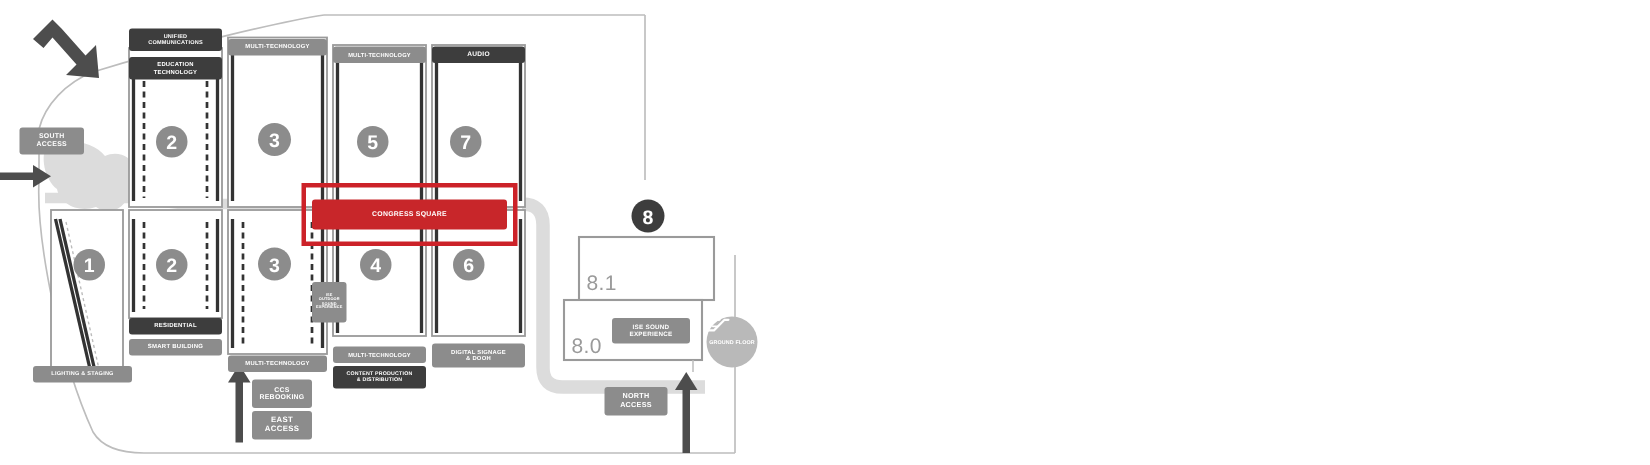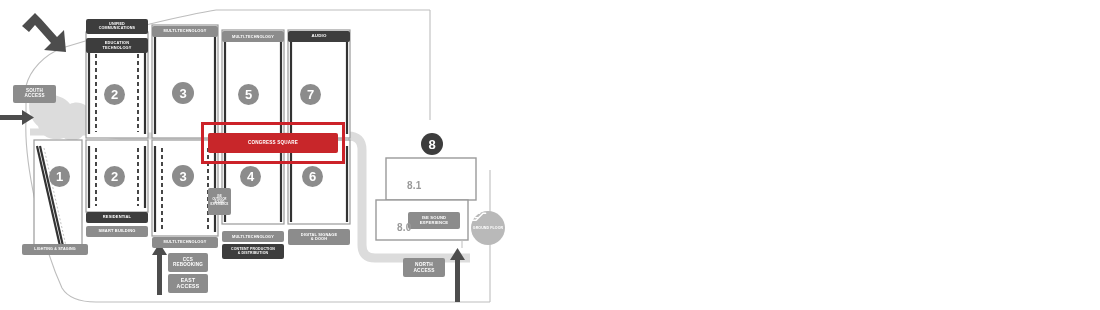--- a/index.html
+++ b/index.html
@@ -17,22 +17,22 @@
   .chip.dark{background:#3d3d3d;}
   .chip.red{background:#c8262a;}
 
   
   .hallnum{position:absolute;border-radius:50%;background:#8c8c8c;color:#fff;
            display:flex;align-items:center;justify-content:center;
            font-weight:700;font-size:13px;box-sizing:border-box;}
   .hallnum.dk{background:#3d3d3d;}
 
   
-  .plainnum{position:absolute;color:#9a9a9a;font-size:10px;font-weight:700;
-            letter-spacing:.02em;margin-left:16px;}
+  .plainnum{position:absolute;color:#9a9a9a;font-size:14px;font-weight:400;
+            letter-spacing:.02em;}
 
   
   .gfbadge{position:absolute;width:34px;height:34px;border-radius:50%;
            background:#b9b9b9;color:#fff;display:flex;flex-direction:column;
            align-items:center;justify-content:center;}
   .gfbadge .gftxt{font-size:3.6px;font-weight:700;line-height:1.15;
                   text-align:center;letter-spacing:.02em;text-transform:uppercase;}
 
   
   .redbox{position:absolute;border:3px solid #cc2229;box-sizing:border-box;

